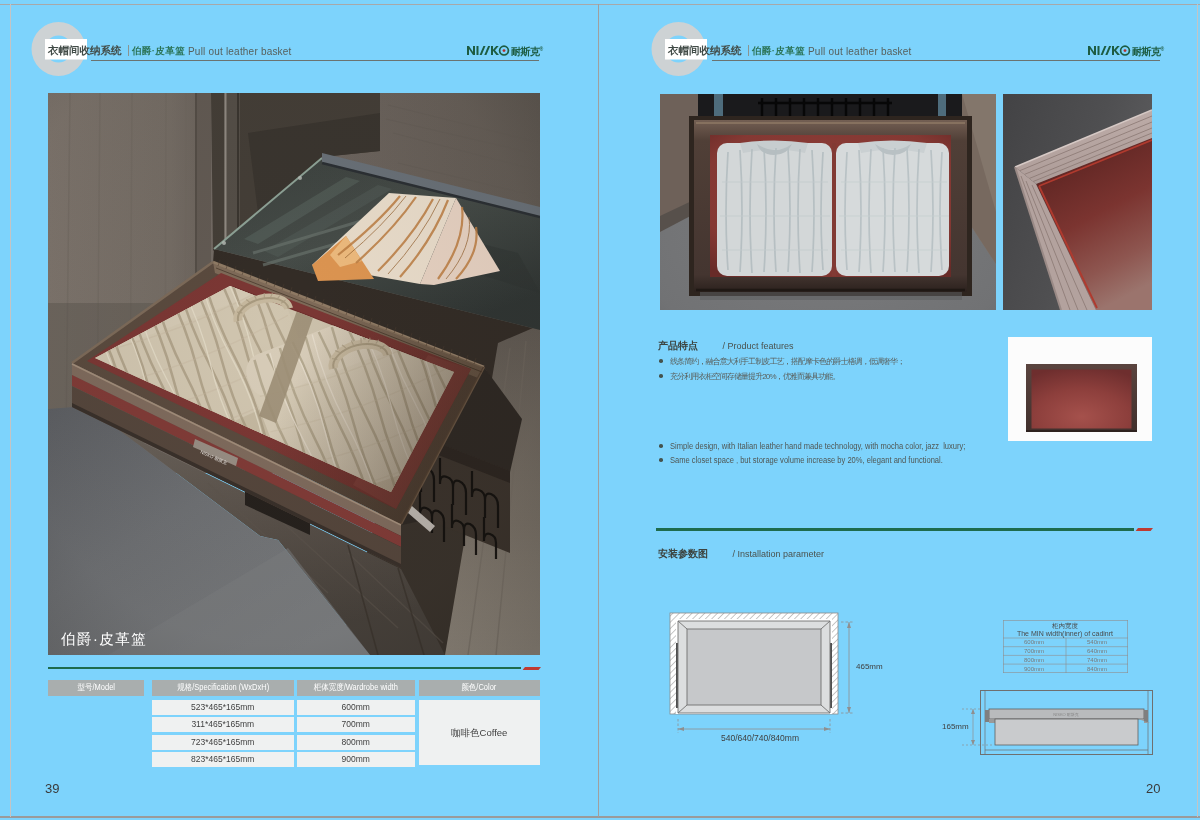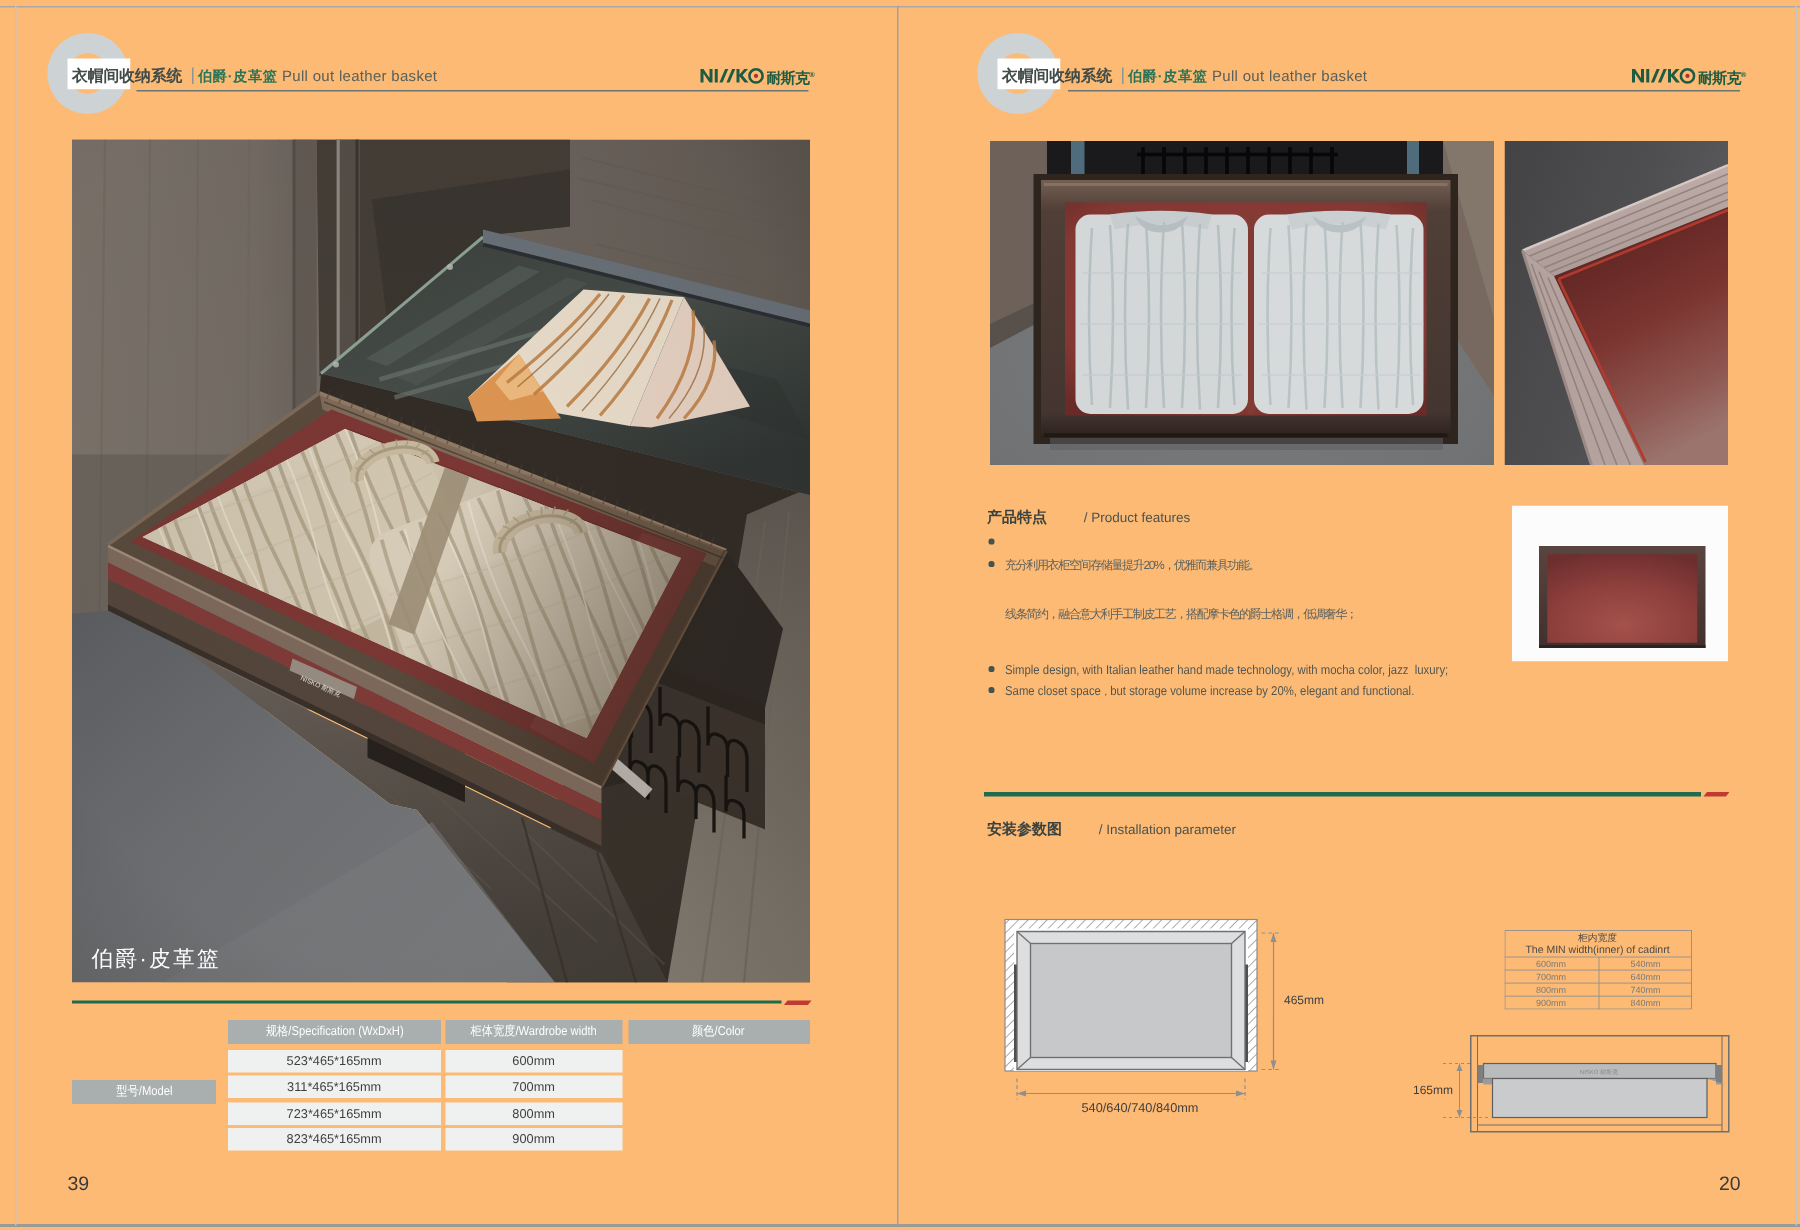--- a/index.html
+++ b/index.html
@@ -1,16 +1,16 @@
 <!DOCTYPE html>
 <html><head>
 <meta charset="utf-8">
 <style>
   html,body{margin:0;padding:0;background:#fff;}
-  #page{position:relative;width:1200px;height:820px;background:#fdba74;overflow:hidden;
+  #page{position:relative;width:1200px;height:820px;background:#7dd3fc;overflow:hidden;
         font-family:"Liberation Sans", sans-serif;}
   .abs{position:absolute;}
   .hdr-cn{font-weight:bold;font-size:10.5px;color:#414b47;}
   .hdr-green{font-weight:bold;font-size:9.5px;color:#2b7457;letter-spacing:0.4px;}
   .hdr-en{font-size:10px;color:#57605c;letter-spacing:0.2px;}
   .sec-head-cn{font-weight:bold;font-size:10px;color:#3c433f;}
   .sec-head-en{font-weight:normal;font-size:9px;color:#4a524e;margin-left:22px;}
   .bullet{position:absolute;width:3.5px;height:3.5px;border-radius:50%;background:#44534e;}
   .cntext{font-size:8px;color:#5a615e;letter-spacing:-0.9px;}
   .entext{font-size:8.5px;color:#505754;white-space:nowrap;}
@@ -348,26 +348,27 @@
   </radialGradient>
   <rect x="0" y="0" width="492" height="562" fill="url(#vig)"></rect>
 
   <text x="13" y="551" font-size="14.5" fill="#ffffff" font-family="Liberation Sans,sans-serif" letter-spacing="1.5">伯爵·皮革篮</text>
 </svg>
 
 <div class="abs" style="left:48px;top:666.5px;width:473px;height:2.5px;background:#1e6b4d;"></div>
 
 <div class="abs" style="left:524px;top:666.5px;width:16px;height:2.5px;background:#bf3a31;transform:skewX(-38deg);"></div>
 
-<div class="th" style="left:48px;top:680px;width:96px;margin-top:40px;"><span style="display:inline-block;transform:scale(0.88,1);">型号/Model</span></div>
+<div class="th" style="left:48px;top:680px;width:96px;"><span style="display:inline-block;transform:scale(0.88,1);">型号/Model</span></div>
 <div class="th" style="left:152px;top:680px;width:141.5px;"><span style="display:inline-block;transform:scale(0.88,1);">规格/Specification (WxDxH)</span></div>
 <div class="th" style="left:297px;top:680px;width:117.5px;"><span style="display:inline-block;transform:scale(0.88,1);">柜体宽度/Wardrobe width</span></div>
 <div class="th" style="left:418.5px;top:680px;width:121.5px;"><span style="display:inline-block;transform:scale(0.88,1);">颜色/Color</span></div>
 
 
+<div class="abs" style="left:418.5px;top:699.5px;width:121.5px;height:65.5px;background:#eff1f1;color:#3f3f3f;font-size:9.5px;text-align:center;line-height:65.5px;">咖啡色Coffee</div>
 
 <div class="td" style="left:152px;top:699.5px;width:141.5px;">523*465*165mm</div>
 <div class="td" style="left:152px;top:717px;width:141.5px;">311*465*165mm</div>
 <div class="td" style="left:152px;top:734.5px;width:141.5px;">723*465*165mm</div>
 <div class="td" style="left:152px;top:752px;width:141.5px;">823*465*165mm</div>
 
 <div class="td" style="left:297px;top:699.5px;width:117.5px;">600mm</div>
 <div class="td" style="left:297px;top:717px;width:117.5px;">700mm</div>
 <div class="td" style="left:297px;top:734.5px;width:117.5px;">800mm</div>
 <div class="td" style="left:297px;top:752px;width:117.5px;">900mm</div>
@@ -519,21 +520,21 @@
   <polyline points="12,73 149,16" fill="none" stroke="#d6c9c5" stroke-width="1.6"></polyline>
   <polyline points="12,73 58,216" fill="none" stroke="#9a8a86" stroke-width="2"></polyline>
 
   <polyline points="36,92 149,46" fill="none" stroke="#b03a2e" stroke-width="1.8"></polyline>
   <polyline points="36,92 94,214" fill="none" stroke="#b03a2e" stroke-width="1.8"></polyline>
 </svg>
 
 <div class="abs" style="left:658px;top:335px;"><span class="sec-head-cn">产品特点</span><span class="sec-head-en"> / Product features</span></div>
 
 <div class="bullet" style="left:659px;top:359px;"></div>
-<div class="abs cntext" style="left:670px;top:356px;margin-top:48px;">线条简约，融合意大利手工制皮工艺，搭配摩卡色的爵士格调，低调奢华；</div>
+<div class="abs cntext" style="left:670px;top:356px;">线条简约，融合意大利手工制皮工艺，搭配摩卡色的爵士格调，低调奢华；</div>
 
 <div class="bullet" style="left:659px;top:374px;"></div>
 <div class="abs cntext" style="left:670px;top:371px;">充分利用衣柜空间存储量提升20%，优雅而兼具功能。</div>
 
 <div class="bullet" style="left:659px;top:444px;"></div>
 <div class="abs entext" style="left:670px;top:440.5px;"><span class="sqz">Simple design, with Italian leather hand made technology, with mocha color, jazz&nbsp; luxury;</span></div>
 
 <div class="bullet" style="left:659px;top:458px;"></div>
 <div class="abs entext" style="left:670px;top:454.5px;"><span class="sqz">Same closet space<span style="font-size:7px;">，</span>but storage volume increase by 20%, elegant and functional.</span></div>
 

